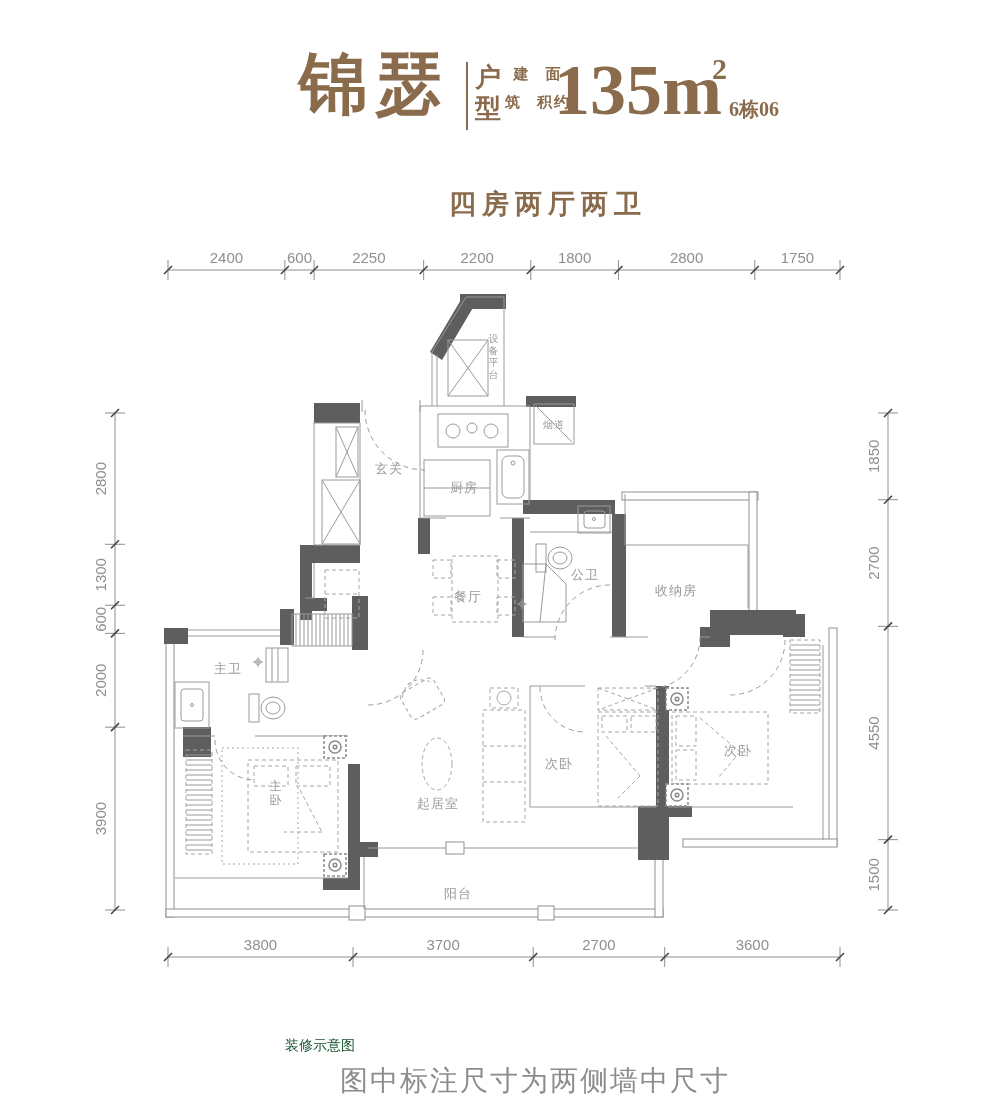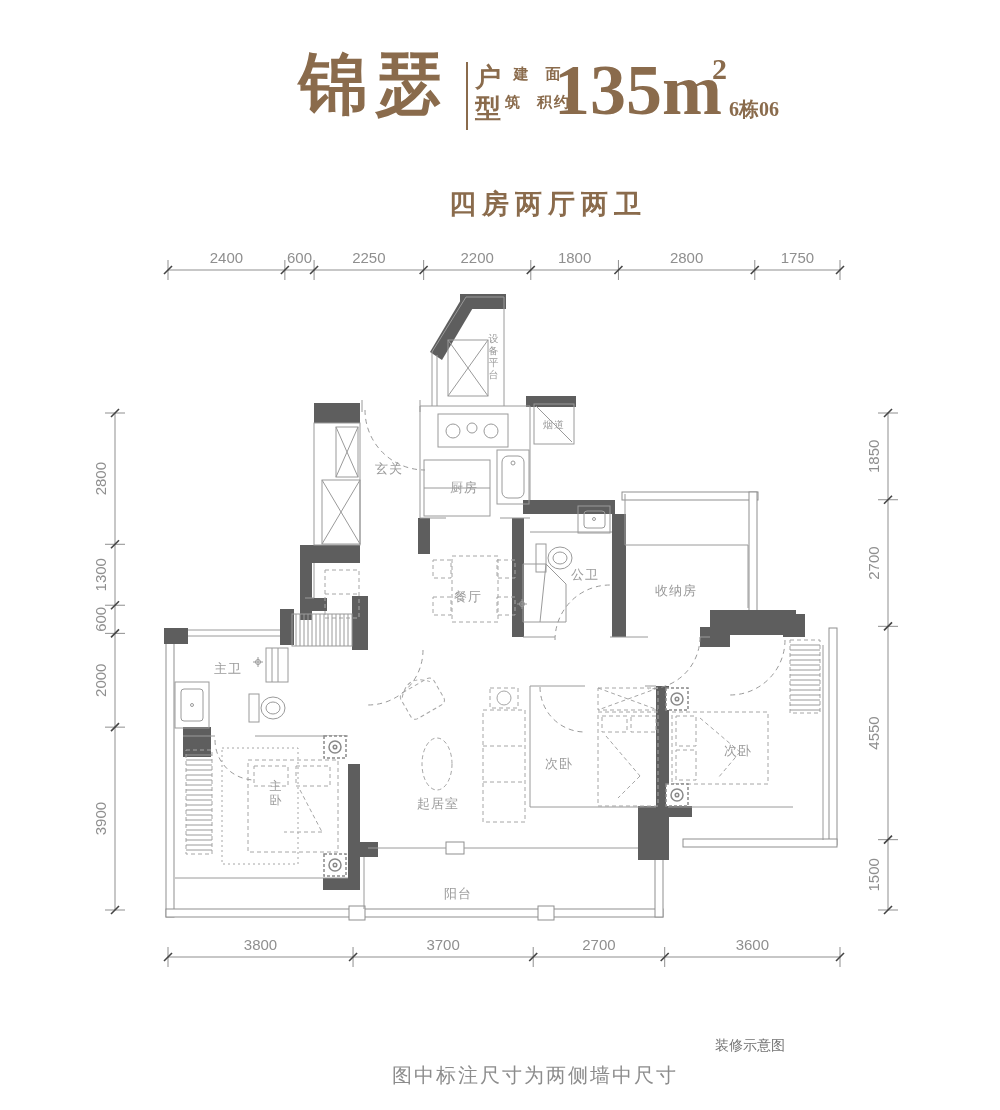--- a/index.html
+++ b/index.html
@@ -13,24 +13,24 @@
               width:28px;line-height:31px;text-align:left;word-break:break-all;}
   #area-label{position:absolute;left:505px;top:67px;font-size:15px;font-weight:700;line-height:1;text-align:center;}
   #area-label .r{height:28px;}
   #area-label .c{display:inline-block;}
   #area-value{position:absolute;left:554px;top:54px;font-size:72px;font-weight:700;line-height:1;}
   #area-sup{position:absolute;left:712px;top:52px;font-size:30px;font-weight:700;}
   #unit-code{position:absolute;left:729px;top:96px;font-size:20px;font-weight:700;}
   #subtitle{position:absolute;left:418px;top:156px;width:260px;text-align:center;
             font-size:27px;font-weight:700;letter-spacing:6px;margin-top:30px;}
   #plan-wrap{position:absolute;left:0;top:0;width:1000px;height:834px;}
-  #footer-note{position:absolute;left:285px;top:1037px;width:500px;text-align:right;
-               font-size:14px;color:#737373;font-family:Liberation Sans, sans-serif;}
+  #footer-note{position:absolute;left:285px;top:1037px;width:500px;text-align:left;
+               font-size:14px;color:#14532d;font-family:Liberation Sans, sans-serif;}
   #footer-caption{position:absolute;left:285px;top:1062px;width:500px;text-align:center;
-               font-size:20px;color:#8c8c8c;letter-spacing:2px;
+               font-size:28px;color:#8c8c8c;letter-spacing:2px;
                font-family:"Liberation Sans","DejaVu Sans",sans-serif;}
   svg text{font-family:"Liberation Sans","DejaVu Sans",sans-serif;}
 </style>
 </head>
 <body>
 
 <div id="page">
 
   <div id="brand" class="brown">锦瑟</div>
   <div id="hdr-divider"></div>

